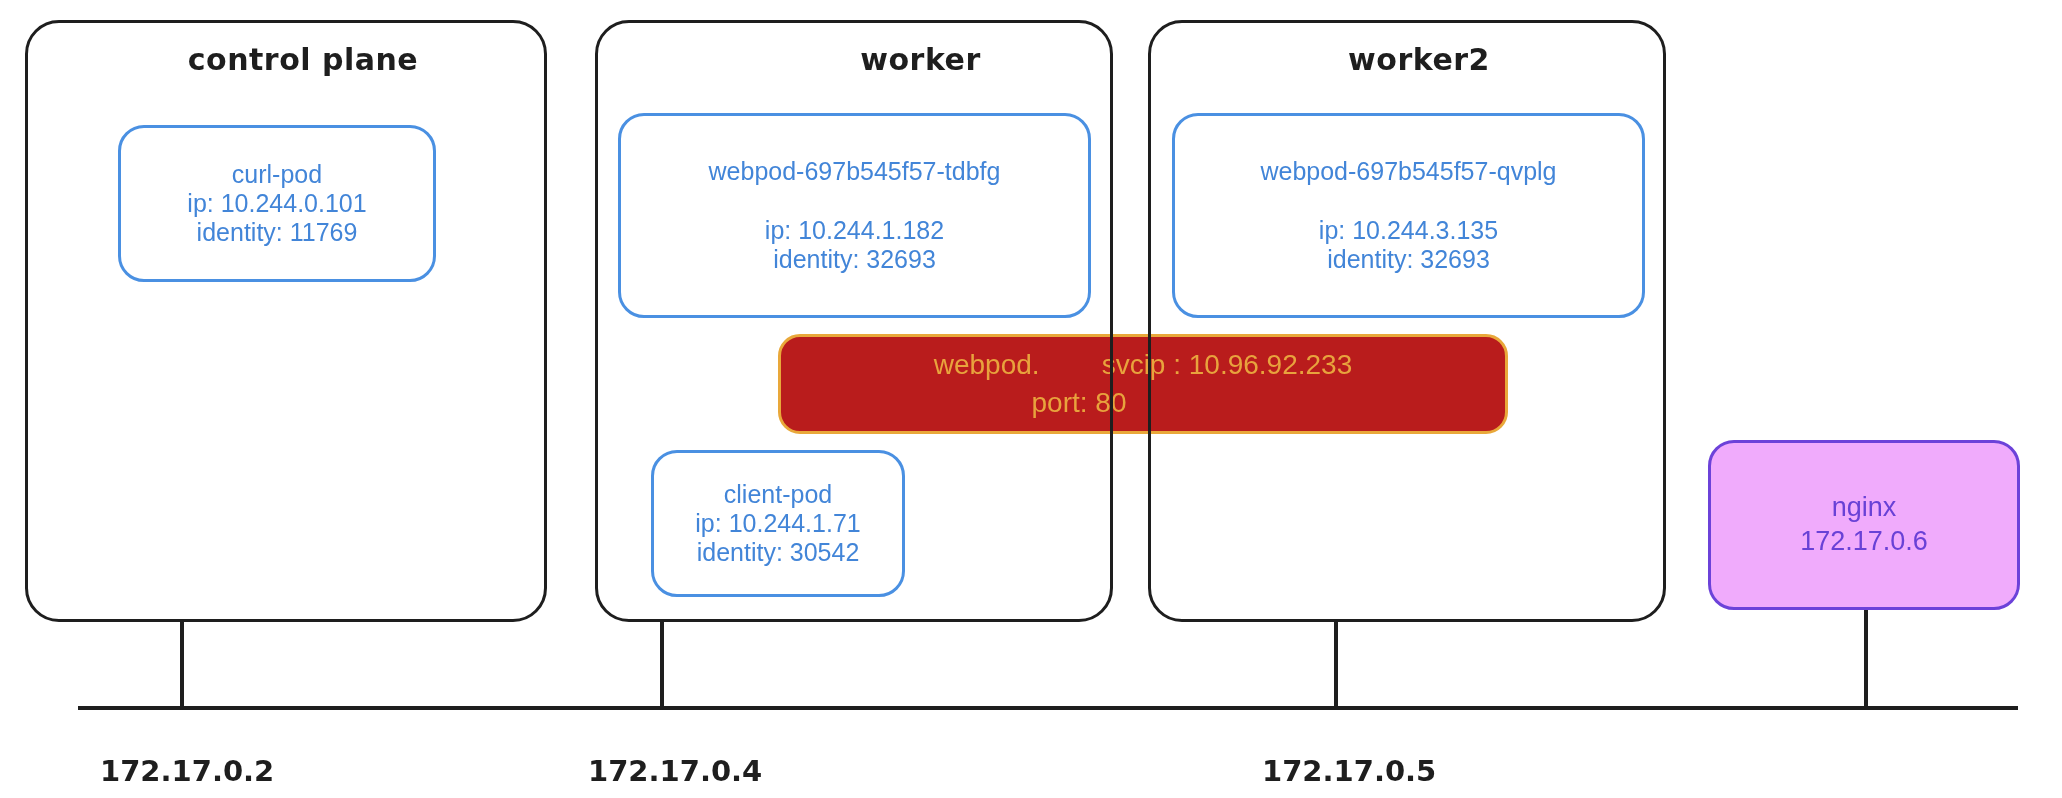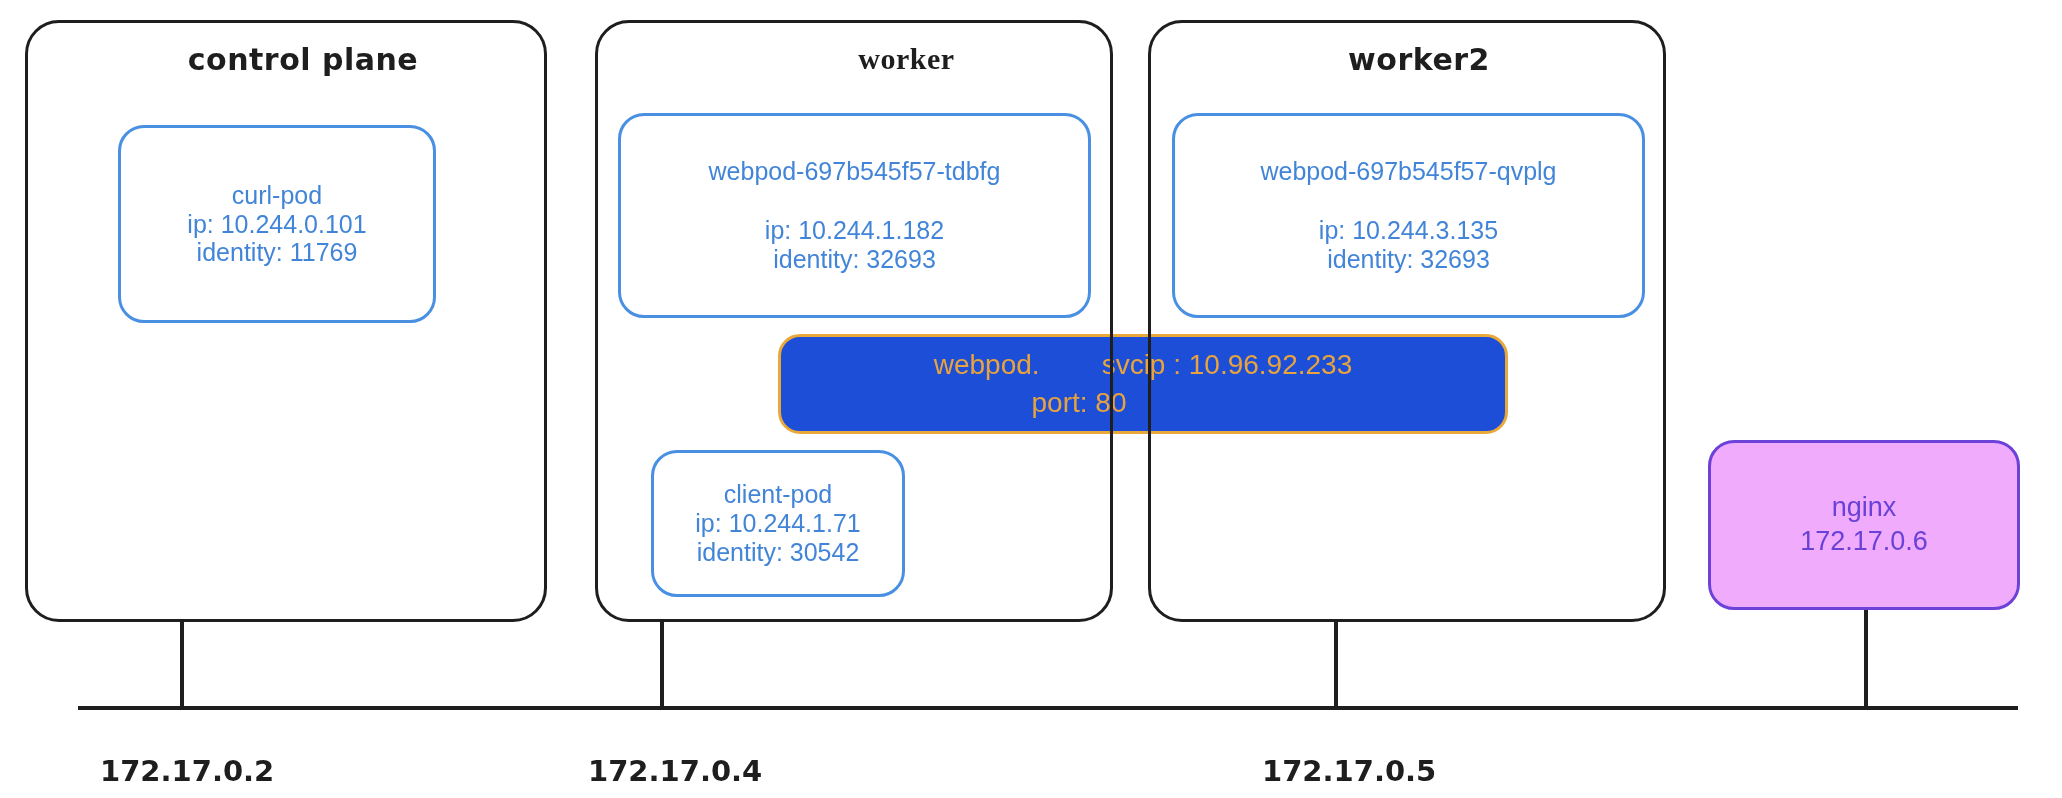--- a/index.html
+++ b/index.html
@@ -67,21 +67,21 @@
     white-space: nowrap;
   }
   .pod.gapped .pod-name { margin-bottom: 30px; }
 
   
   .service {
     position: absolute;
     box-sizing: border-box;
     border: 3px solid #e9a83a;
     border-radius: 22px;
-    background: #1d4ed8;
+    background: #b91c1c;
     color: #e8a33d;
     z-index: 20;
     display: flex;
     flex-direction: column;
     align-items: center;
     justify-content: center;
     font-size: 28px;
     line-height: 1.35;
   }
   .service-row1 {
@@ -152,28 +152,28 @@
     <div class="service-row1">
       <span class="svc-label">webpod.</span>
       <span>svcip : 10.96.92.233</span>
     </div>
     <div class="service-row2">port: 80</div>
   </div>
 
   <div class="node" style="left:25px; top:20px; width:522px; height:602px;"></div>
   <div class="node-title" style="left:25px; top:42px; width:522px;padding-left:17px;">control plane</div>
 
-  <div class="pod" style="left:118px; top:125px; width:318px; height:198px;">
+  <div class="pod" style="left:118px; top:125px; width:318px; height:157px;">
     <div class="pod-name">curl-pod</div>
     <div class="pod-line">ip: 10.244.0.101</div>
     <div class="pod-line">identity: 11769</div>
   </div>
 
   <div class="node" style="left:595px; top:20px; width:518px; height:602px;"></div>
-  <div class="node-title" style="left:611px; top:42px; width:591px;font-family:Liberation Serif, serif;">worker</div>
+  <div class="node-title" style="left:625px; top:42px; width:591px;">worker</div>
 
   <div class="pod gapped" style="left:618px; top:113px; width:473px; height:205px;">
     <div class="pod-name">webpod-697b545f57-tdbfg</div>
     <div class="pod-line">ip: 10.244.1.182</div>
     <div class="pod-line">identity: 32693</div>
   </div>
 
   <div class="pod" style="left:651px; top:450px; width:254px; height:147px;">
     <div class="pod-name">client-pod</div>
     <div class="pod-line">ip: 10.244.1.71</div>

